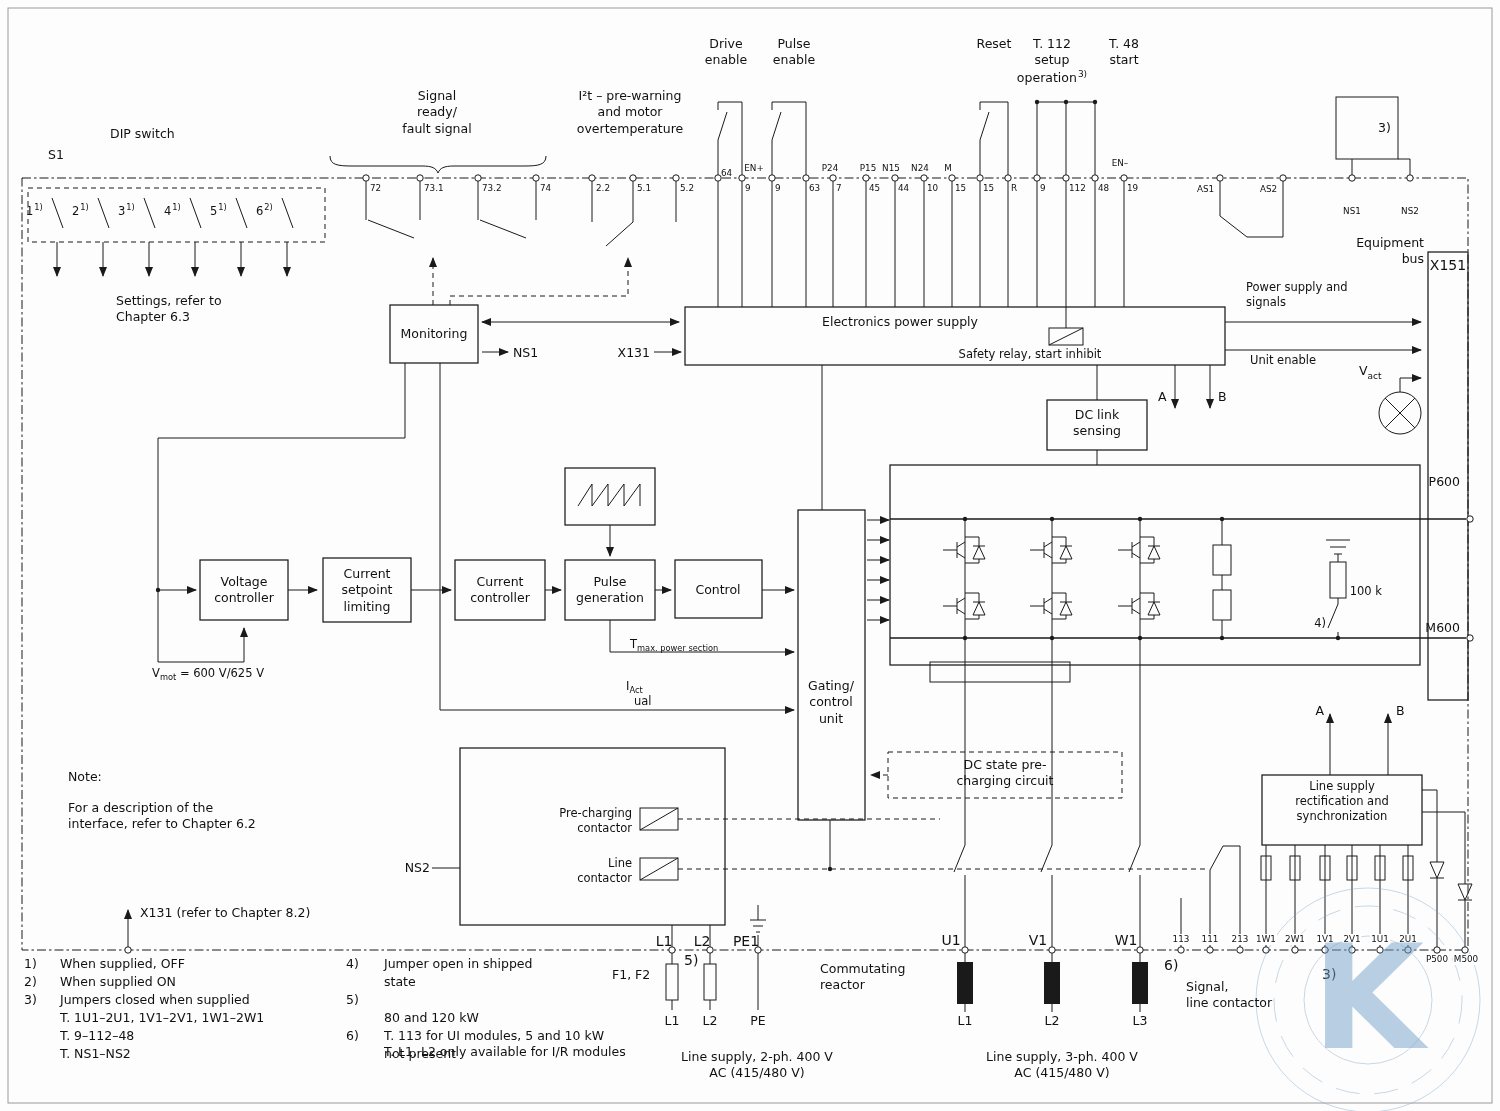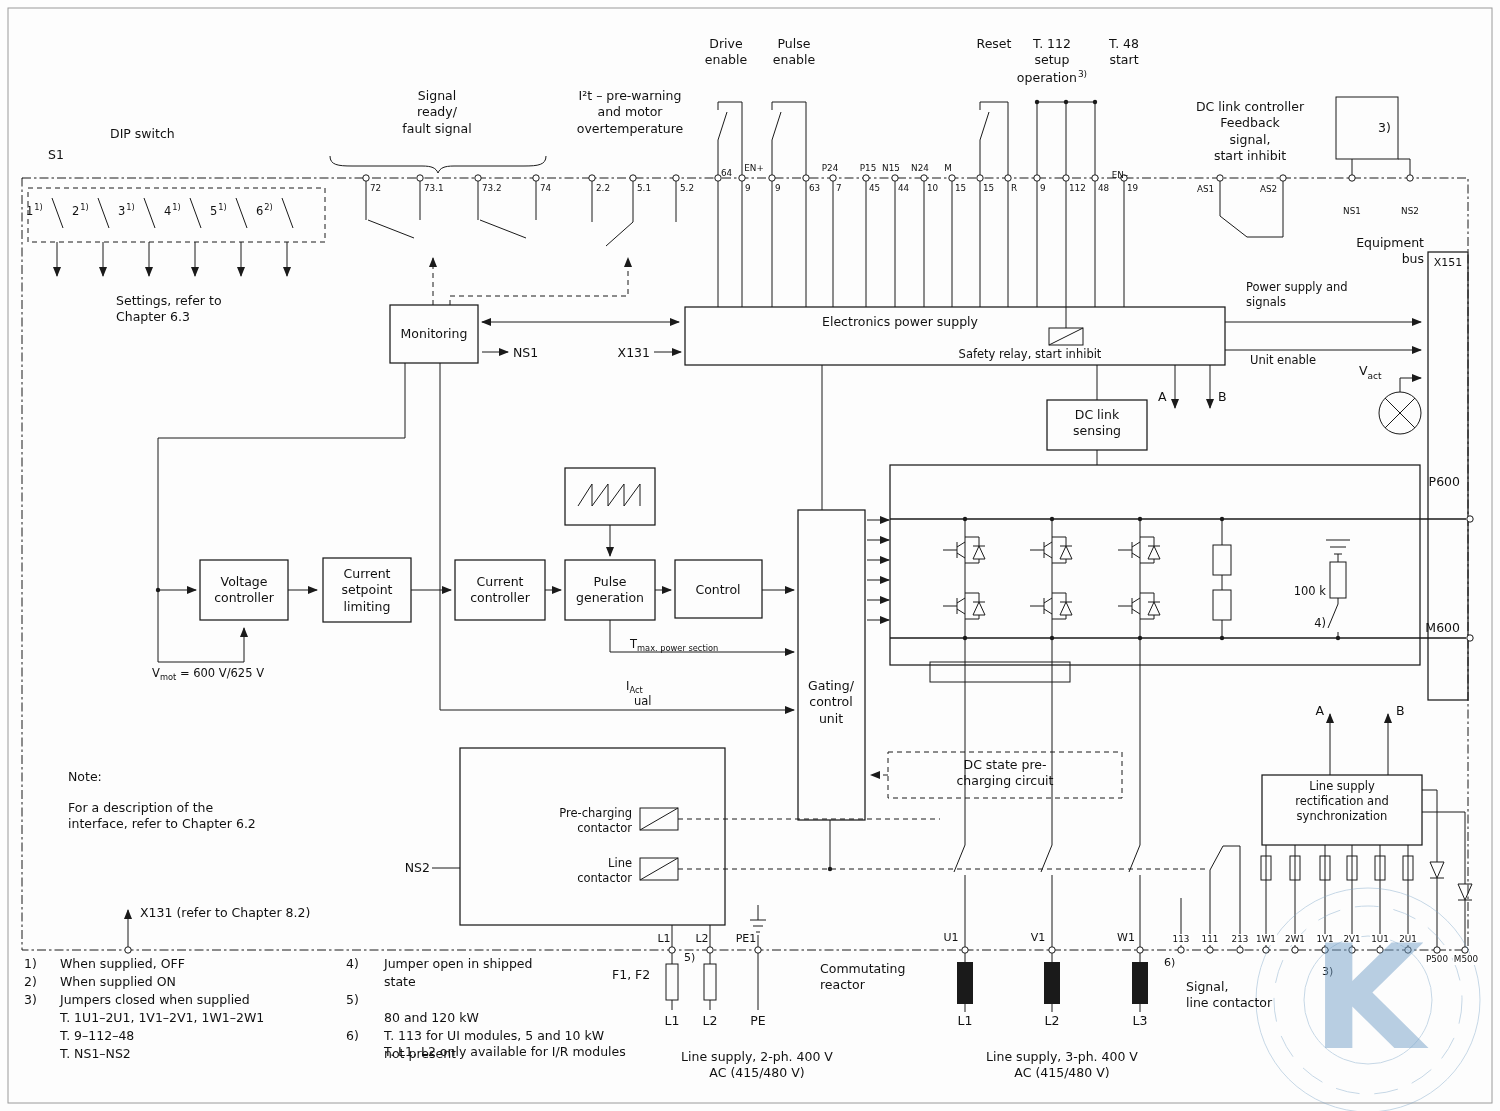--- a/index.html
+++ b/index.html
@@ -14,21 +14,21 @@
   .art .dot{fill:#1a1a1a;stroke:none;}
   .art .blk{fill:#1a1a1a;stroke:none;}
   .art .bx{stroke-width:1.25;}
   .art .w2{stroke-width:1.4;}
   .art .gray{stroke:#9a9a9a;}
   .art .wmk{stroke:#7aa3c6;}
   .lbl{position:absolute;font-size:12.5px;line-height:1.3;white-space:nowrap;}
   .c{transform:translateX(-50%);text-align:center;}
   .r{transform:translateX(-100%);text-align:right;}
   .s{font-size:8.8px;}
-  .m{font-size:11px;}
+  .m{font-size:14px;}
   .t{font-size:11.5px;}
   .bgw{background:#fff;padding:0 1px;}
   sub{font-size:72%;}
   sup{font-size:72%;margin-left:1px;}
   .wm{position:absolute;font-size:145px;font-weight:bold;line-height:1;
       color:rgba(116,160,200,0.5);transform:translateX(-50%);}
 </style>
 </head>
 <body>
 
@@ -324,26 +324,20 @@
 <div class="lbl c" style="left:1052px;top:36px">
   <div>T. 112</div>
   <div>setup</div>
   <div><span>operation</span><sup>3)</sup></div>
 </div>
 <div class="lbl c" style="left:1124px;top:36px">
   <div>T. 48</div>
   <div>start</div>
 </div>
 
-<div class="lbl c" style="left:1250px;top:99px">
-  <div>DC link controller</div>
-  <div>Feedback</div>
-  <div>signal,</div>
-  <div>start inhibit</div>
-</div>
 
 <div class="lbl" style="left:1378px;top:120px">3)</div>
 
 <div class="lbl r" style="left:1424px;top:235px">
   <div>Equipment</div>
   <div>bus</div>
 </div>
 <div class="lbl c m" style="left:1448px;top:256px">X151</div>
 
 <div class="lbl s" style="left:370px;top:183px">72</div>
@@ -370,21 +364,21 @@
 <div class="lbl s" style="left:1127px;top:183px">19</div>
 <div class="lbl s" style="left:1197px;top:184px">AS1</div>
 <div class="lbl s" style="left:1260px;top:184px">AS2</div>
 
 <div class="lbl s c" style="left:754px;top:163px">EN+</div>
 <div class="lbl s c" style="left:830px;top:163px">P24</div>
 <div class="lbl s c" style="left:868px;top:163px">P15</div>
 <div class="lbl s c" style="left:891px;top:163px">N15</div>
 <div class="lbl s c" style="left:920px;top:163px">N24</div>
 <div class="lbl s c" style="left:948px;top:163px">M</div>
-<div class="lbl s c" style="left:1120px;top:170px">EN–</div>
+<div class="lbl s c" style="left:1120px;top:158px">EN–</div>
 
 <div class="lbl s c" style="left:1352px;top:206px">NS1</div>
 <div class="lbl s c" style="left:1410px;top:206px">NS2</div>
 
 <div class="lbl c" style="left:434px;top:326px">Monitoring</div>
 <div class="lbl" style="left:513px;top:345px">NS1</div>
 <div class="lbl r" style="left:650px;top:345px">X131</div>
 <div class="lbl c" style="left:900px;top:314px">Electronics power supply</div>
 <div class="lbl c t" style="left:1030px;top:347px">Safety relay, start inhibit</div>
 <div class="lbl t" style="left:1246px;top:280px">
@@ -423,21 +417,21 @@
 <div class="lbl t" style="left:626px;top:679px"><span>I</span><sub>Act</sub></div>
 <div class="lbl t" style="left:634px;top:694px">ual</div>
 <div class="lbl c" style="left:831px;top:678px">
   <div>Gating/</div>
   <div>control</div>
   <div>unit</div>
 </div>
 
 <div class="lbl r" style="left:1460px;top:474px">P600</div>
 <div class="lbl r" style="left:1460px;top:620px">M600</div>
-<div class="lbl r t" style="left:1326px;top:584px">100 k</div>
+<div class="lbl r t" style="left:1382px;top:584px">100 k</div>
 <div class="lbl r t" style="left:1326px;top:616px">4)</div>
 
 <div class="lbl c" style="left:1005px;top:757px">
   <div>DC state pre-</div>
   <div>charging circuit</div>
 </div>
 <div class="lbl c t" style="left:1342px;top:779px">
   <div>Line supply</div>
   <div>rectification and</div>
   <div>synchronization</div>

